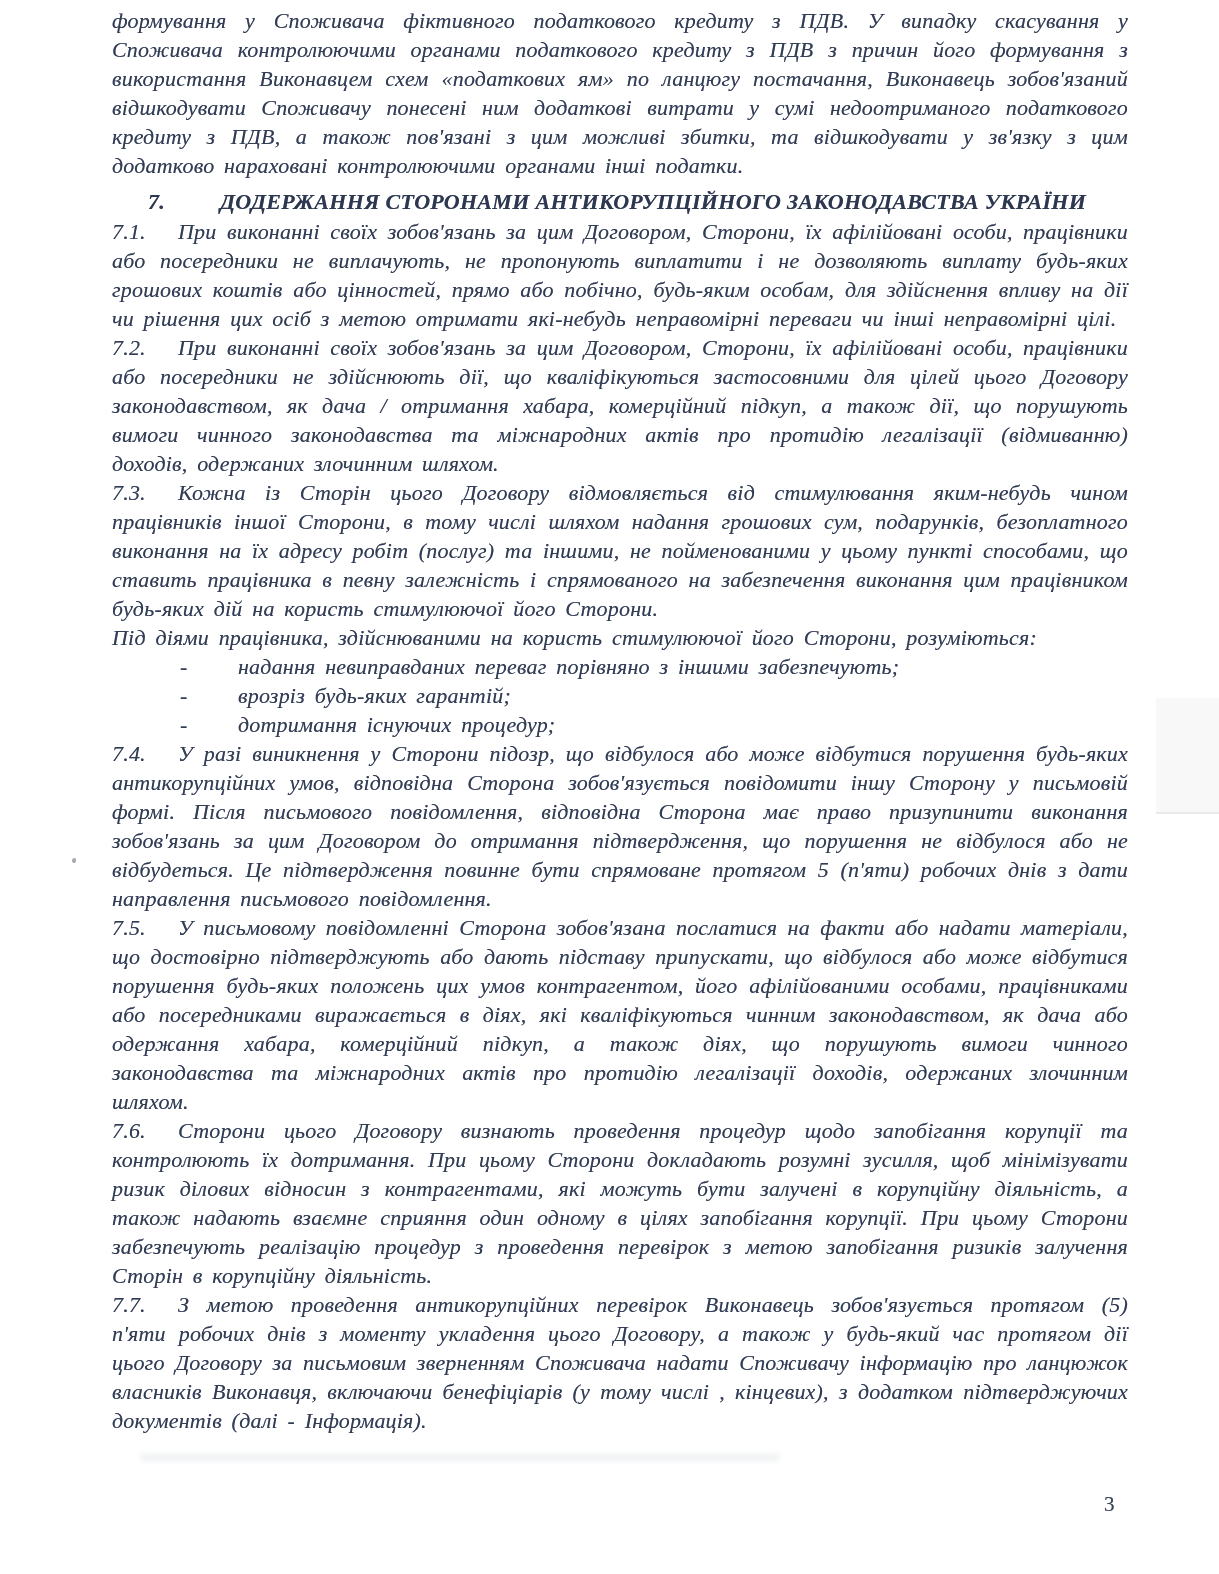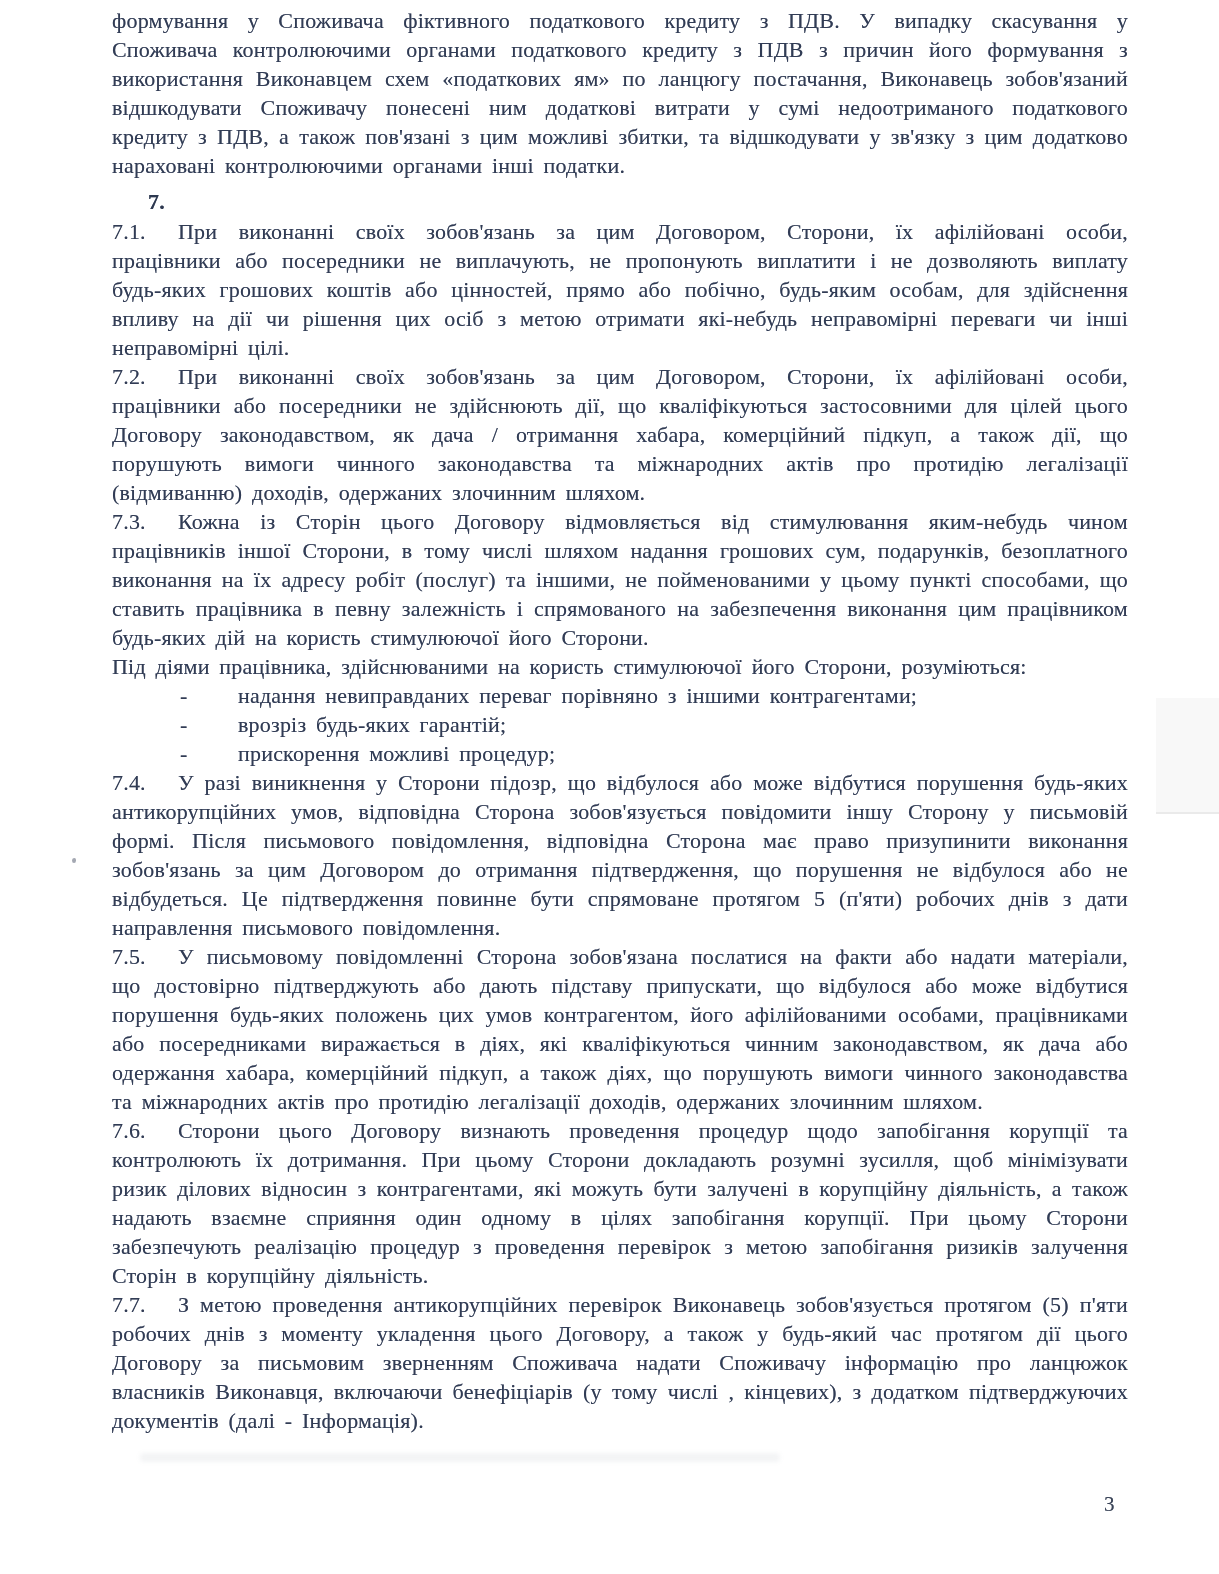--- a/index.html
+++ b/index.html
@@ -12,20 +12,21 @@
     position: relative;
     width: 1219px; height: 1574px;
     background: #ffffff;
     overflow: hidden;
     color: #313c55;
   }
   .content {
     position: absolute;
     left: 112px; top: 6px;
     width: 1016px;
+    font-style: italic;
   }
   .para {
     font-size: 22px;
     line-height: 29px;
     text-align: justify;
     letter-spacing: 0.2px;
     word-spacing: 4px;
     text-shadow: 0 0 0.5px rgba(49, 60, 85, 0.55);
   }
   .clause-num {
@@ -88,35 +89,36 @@
 </head>
 <body>
 
 <div class="page">
   <div class="content">
 
     <p class="para">формування у Споживача фіктивного податкового кредиту з ПДВ. У випадку скасування у Споживача контролюючими органами податкового кредиту з ПДВ з причин його формування з використання Виконавцем схем «податкових ям» по ланцюгу постачання, Виконавець зобов'язаний відшкодувати Споживачу понесені ним додаткові витрати у сумі недоотриманого податкового кредиту з ПДВ, а також пов'язані з цим можливі збитки, та відшкодувати у зв'язку з цим додатково нараховані контролюючими органами інші податки.</p>
 
     <div class="section-heading">
       <span class="sec-num">7.</span>
+      <span class="sec-title">ДОДЕРЖАННЯ СТОРОНАМИ АНТИКОРУПЦІЙНОГО ЗАКОНОДАВСТВА УКРАЇНИ</span>
     </div>
 
     <p class="para"><span class="clause-num">7.1.</span><span>При виконанні своїх зобов'язань за цим Договором, Сторони, їх афілійовані особи, працівники або посередники не виплачують, не пропонують виплатити і не дозволяють виплату будь-яких грошових коштів або цінностей, прямо або побічно, будь-яким особам, для здійснення впливу на дії чи рішення цих осіб з метою отримати які-небудь неправомірні переваги чи інші неправомірні цілі.</span></p>
 
     <p class="para"><span class="clause-num">7.2.</span><span>При виконанні своїх зобов'язань за цим Договором, Сторони, їх афілійовані особи, працівники або посередники не здійснюють дії, що кваліфікуються застосовними для цілей цього Договору законодавством, як дача / отримання хабара, комерційний підкуп, а також дії, що порушують вимоги чинного законодавства та міжнародних актів про протидію легалізації (відмиванню) доходів, одержаних злочинним шляхом.</span></p>
 
     <p class="para"><span class="clause-num">7.3.</span><span>Кожна із Сторін цього Договору відмовляється від стимулювання яким-небудь чином працівників іншої Сторони, в тому числі шляхом надання грошових сум, подарунків, безоплатного виконання на їх адресу робіт (послуг) та іншими, не пойменованими у цьому пункті способами, що ставить працівника в певну залежність і спрямованого на забезпечення виконання цим працівником будь-яких дій на користь стимулюючої його Сторони.</span></p>
 
     <p class="para">Під діями працівника, здійснюваними на користь стимулюючої його Сторони, розуміються:</p>
 
-    <p class="para"><span class="li-marker">-</span><span>надання невиправданих переваг порівняно з іншими контрагентами;</span></p>
+    <p class="para"><span class="li-marker">-</span><span>надання невиправданих переваг порівняно з іншими забезпечують;</span></p>
 
     <p class="para"><span class="li-marker">-</span><span>врозріз будь-яких гарантій;</span></p>
 
-    <p class="para"><span class="li-marker">-</span><span>прискорення можливі процедур;</span></p>
+    <p class="para"><span class="li-marker">-</span><span>дотримання існуючих процедур;</span></p>
 
 
     <p class="para"><span class="clause-num">7.4.</span><span>У разі виникнення у Сторони підозр, що відбулося або може відбутися порушення будь-яких антикорупційних умов, відповідна Сторона зобов'язується повідомити іншу Сторону у письмовій формі. Після письмового повідомлення, відповідна Сторона має право призупинити виконання зобов'язань за цим Договором до отримання підтвердження, що порушення не відбулося або не відбудеться. Це підтвердження повинне бути спрямоване протягом 5 (п'яти) робочих днів з дати направлення письмового повідомлення.</span></p>
 
     <p class="para"><span class="clause-num">7.5.</span><span>У письмовому повідомленні Сторона зобов'язана послатися на факти або надати матеріали, що достовірно підтверджують або дають підставу припускати, що відбулося або може відбутися порушення будь-яких положень цих умов контрагентом, його афілійованими особами, працівниками або посередниками виражається в діях, які кваліфікуються чинним законодавством, як дача або одержання хабара, комерційний підкуп, а також діях, що порушують вимоги чинного законодавства та міжнародних актів про протидію легалізації доходів, одержаних злочинним шляхом.</span></p>
 
     <p class="para"><span class="clause-num">7.6.</span><span>Сторони цього Договору визнають проведення процедур щодо запобігання корупції та контролюють їх дотримання. При цьому Сторони докладають розумні зусилля, щоб мінімізувати ризик ділових відносин з контрагентами, які можуть бути залучені в корупційну діяльність, а також надають взаємне сприяння один одному в цілях запобігання корупції. При цьому Сторони забезпечують реалізацію процедур з проведення перевірок з метою запобігання ризиків залучення Сторін в корупційну діяльність.</span></p>
 
     <p class="para"><span class="clause-num">7.7.</span><span>З метою проведення антикорупційних перевірок Виконавець зобов'язується протягом (5) п'яти робочих днів з моменту укладення цього Договору, а також у будь-який час протягом дії цього Договору за письмовим зверненням Споживача надати Споживачу інформацію про ланцюжок власників Виконавця, включаючи бенефіціарів (у тому числі , кінцевих), з додатком підтверджуючих документів (далі - Інформація).</span></p>
 

